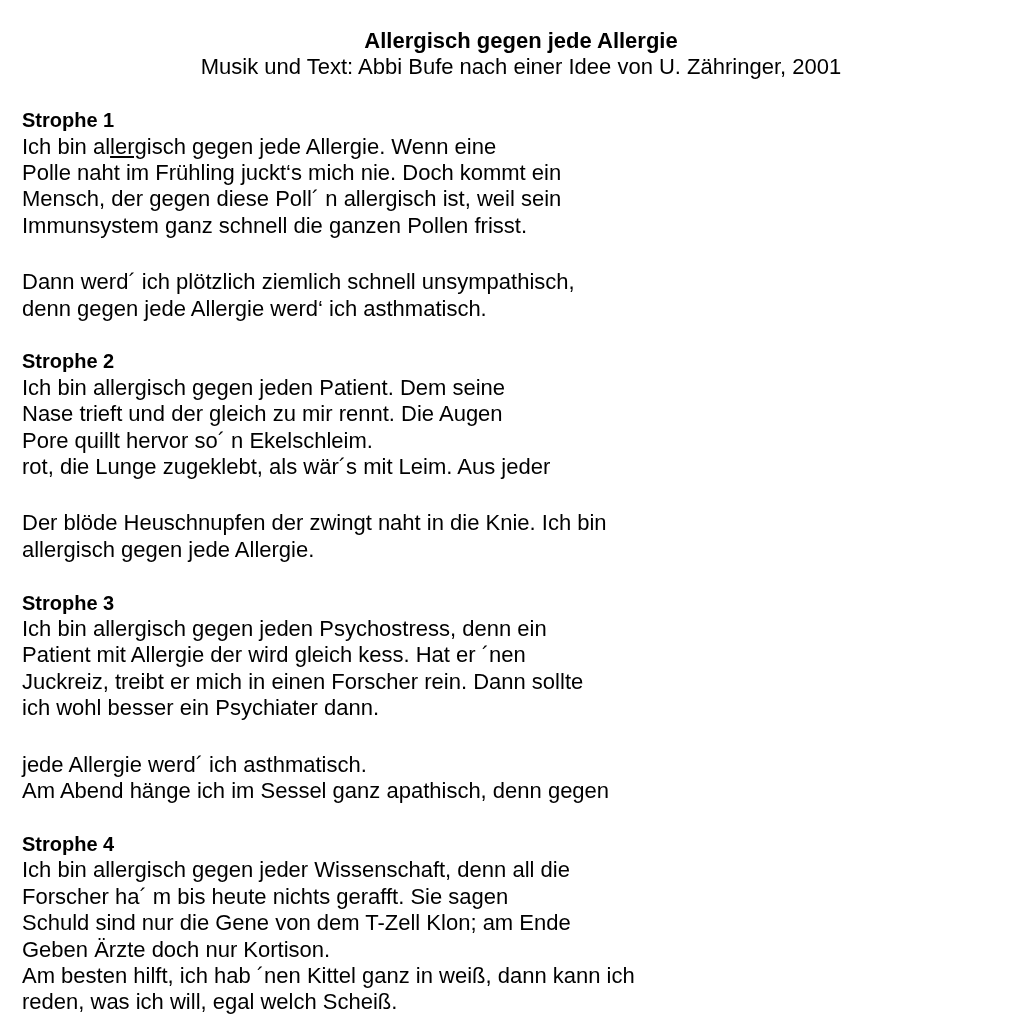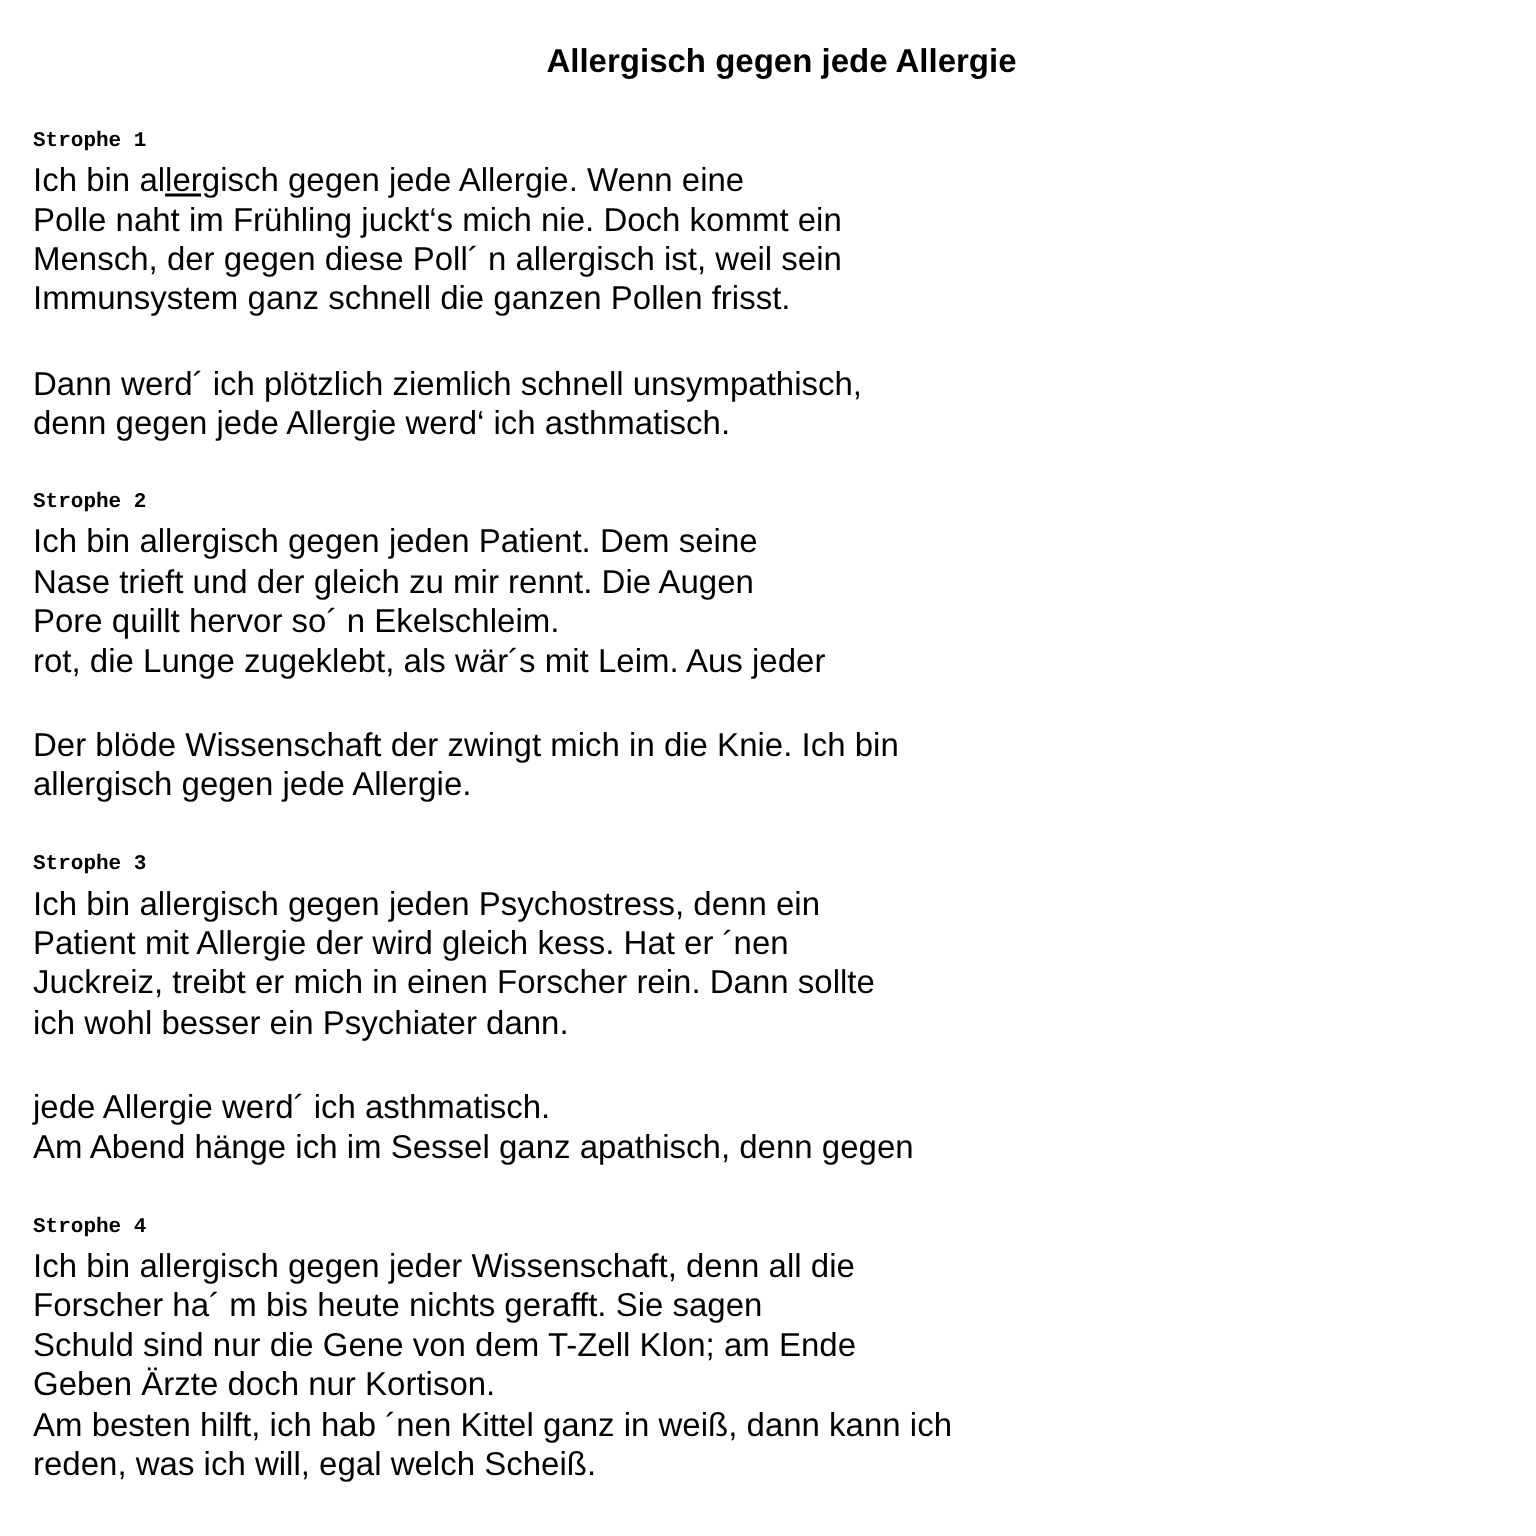--- a/index.html
+++ b/index.html
@@ -31,44 +31,44 @@
     font-weight: bold;
     margin: 0;
   }
   .song-credit {
     margin: 0;
   }
   .section {
     margin-top: 26.4px;
   }
   .strophe-heading {
-    font-size: 14px;
+    font-size: 20px;
     font-weight: bold;
     margin: 0;
-    font-family: Liberation Mono, monospace;
   }
   .lyric-line {
     margin: 0;
     white-space: nowrap;
   }
   .refrain {
     margin-top: 30px;
   }
   .u {
     text-decoration: underline;
     text-underline-offset: 2px;
   }
 </style>
 </head>
 <body>
 
 <div class="page">
 
   <div class="doc-header">
     <h1 class="song-title">Allergisch gegen jede Allergie</h1>
+    <p class="song-credit">Musik und Text: Abbi Bufe nach einer Idee von U. Zähringer, 2001</p>
   </div>
 
   <div class="section">
     <h2 class="strophe-heading">Strophe 1</h2>
     <p class="lyric-line"><span>Ich bin al</span><span class="u">lerg</span><span>isch gegen jede Allergie. Wenn eine</span></p>
     <p class="lyric-line">Polle naht im Frühling juckt‘s mich nie. Doch kommt ein</p>
     <p class="lyric-line">Mensch, der gegen diese Poll´ n allergisch ist, weil sein</p>
     <p class="lyric-line">Immunsystem ganz schnell die ganzen Pollen frisst.</p>
     <div class="refrain">
       <p class="lyric-line">Dann werd´ ich plötzlich ziemlich schnell unsympathisch,</p>
@@ -76,21 +76,21 @@
     </div>
   </div>
 
   <div class="section">
     <h2 class="strophe-heading">Strophe 2</h2>
     <p class="lyric-line">Ich bin allergisch gegen jeden Patient. Dem seine</p>
     <p class="lyric-line">Nase trieft und der gleich zu mir rennt. Die Augen</p>
     <p class="lyric-line">Pore quillt hervor so´ n Ekelschleim.</p>
     <p class="lyric-line">rot, die Lunge zugeklebt, als wär´s mit Leim. Aus jeder</p>
     <div class="refrain">
-      <p class="lyric-line">Der blöde Wissenschaft der zwingt mich in die Knie. Ich bin</p>
+      <p class="lyric-line">Der blöde Heuschnupfen der zwingt naht in die Knie. Ich bin</p>
       <p class="lyric-line">allergisch gegen jede Allergie.</p>
     </div>
   </div>
 
   <div class="section">
     <h2 class="strophe-heading">Strophe 3</h2>
     <p class="lyric-line">Ich bin allergisch gegen jeden Psychostress, denn ein</p>
     <p class="lyric-line">Patient mit Allergie der wird gleich kess. Hat er ´nen</p>
     <p class="lyric-line">Juckreiz, treibt er mich in einen Forscher rein. Dann sollte</p>
     <p class="lyric-line">ich wohl besser ein Psychiater dann.</p>

